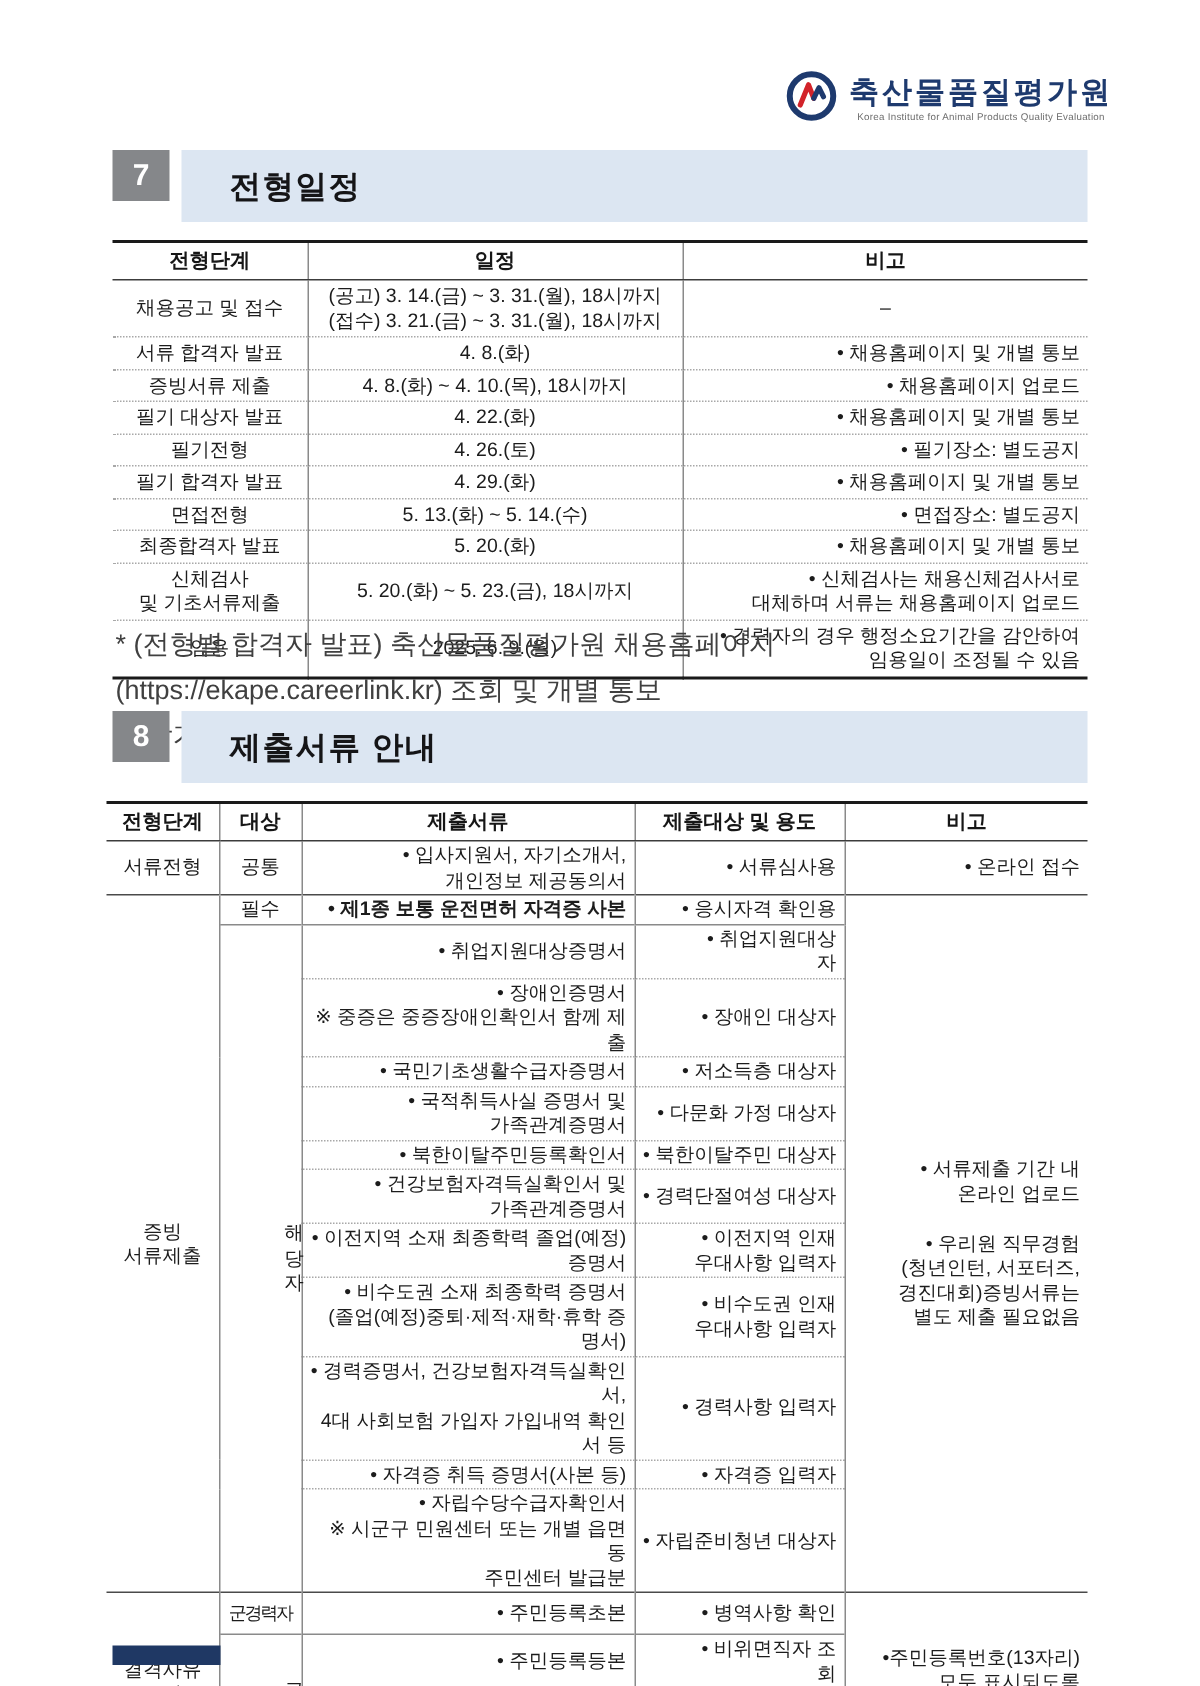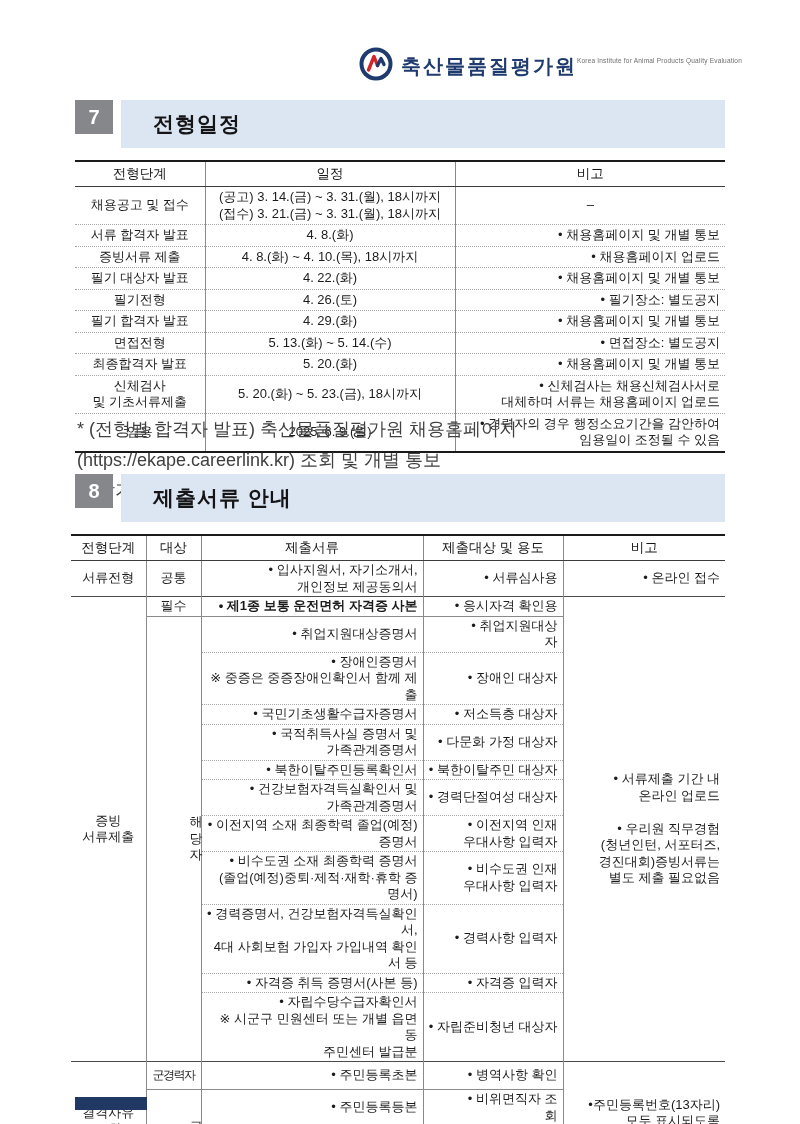--- a/index.html
+++ b/index.html
@@ -2,21 +2,21 @@
 <html><head>
 <meta charset="utf-8">
 <style>
   html,body { margin:0; padding:0; background:#ffffff; }
   .page {
     position:relative; width:800px; height:1124px; background:#ffffff;
     font-family:"Liberation Sans","DejaVu Sans",sans-serif; color:#1c1c1c; overflow:hidden;
   }
   
   .logo { position:absolute; top:46px; right:58px; display:flex; align-items:center; gap:7px; }
-  .logo-text { display:flex; flex-direction:row;text-align:center; }
+  .logo-text { display:flex; flex-direction:column;text-align:center; }
   .logo-name { font-size:20px; font-weight:bold; color:#1e3a6e; letter-spacing:2px; line-height:1.1; }
   .logo-sub { font-size:6.5px; color:#6d6d6d; letter-spacing:0.2px; margin-top:2px; }
   
   .section { position:absolute; left:75px; width:650px; height:34px; }
   .sec7 { top:100px; } .sec8 { top:474px; }
   .sec-num {
     position:absolute; left:0; top:0; width:38px; height:34px; background:#85878a;
     color:#ffffff; font-size:20px; font-weight:bold; display:flex; align-items:center; justify-content:center;
   }
   .sec-bar {
@@ -24,21 +24,21 @@
     display:flex; align-items:center; padding-left:32px; box-sizing:border-box;
   }
   .sec-title { font-size:21px; font-weight:bold; color:#151517; letter-spacing:1px; }
   
   table { border-collapse:collapse; table-layout:fixed;
     border-top:2px solid #1a1a1a; border-bottom:2px solid #1a1a1a;
     border-left:hidden; border-right:hidden; }
   .t1 { position:absolute; left:75px; top:160px; width:650px; }
   .t2 { position:absolute; left:71px; top:534px; width:654px; }
   th, td { border-left:1px solid #8a8a8a; border-right:1px solid #8a8a8a; }
-  th { font-size:13.5px; font-weight:normal; padding:3px 2px; border-bottom:1.5px solid #3c3c3c; color:#161616; }
+  th { font-size:13.5px; font-weight:bold; padding:3px 2px; border-bottom:1.5px solid #3c3c3c; color:#161616; }
   td { font-size:13px; line-height:1.27; padding:1px 5px; white-space:pre-wrap; vertical-align:middle; color:#1c1c1c; }
   .t1 td { padding:2px 5px; }
   tbody tr td { border-top:1px dotted #a8a8a8; }
   tbody tr.sec td { border-top:1.5px solid #4a4a4a; }
   tbody tr.solid td { border-top:1px solid #8a8a8a;padding-left:43px; }
   .c { text-align:center; }
   .l { text-align:right; }
   .bold { font-weight:bold; }
   .mil { font-size:12px; letter-spacing:-1.5px; padding:6px 1px; }
   

